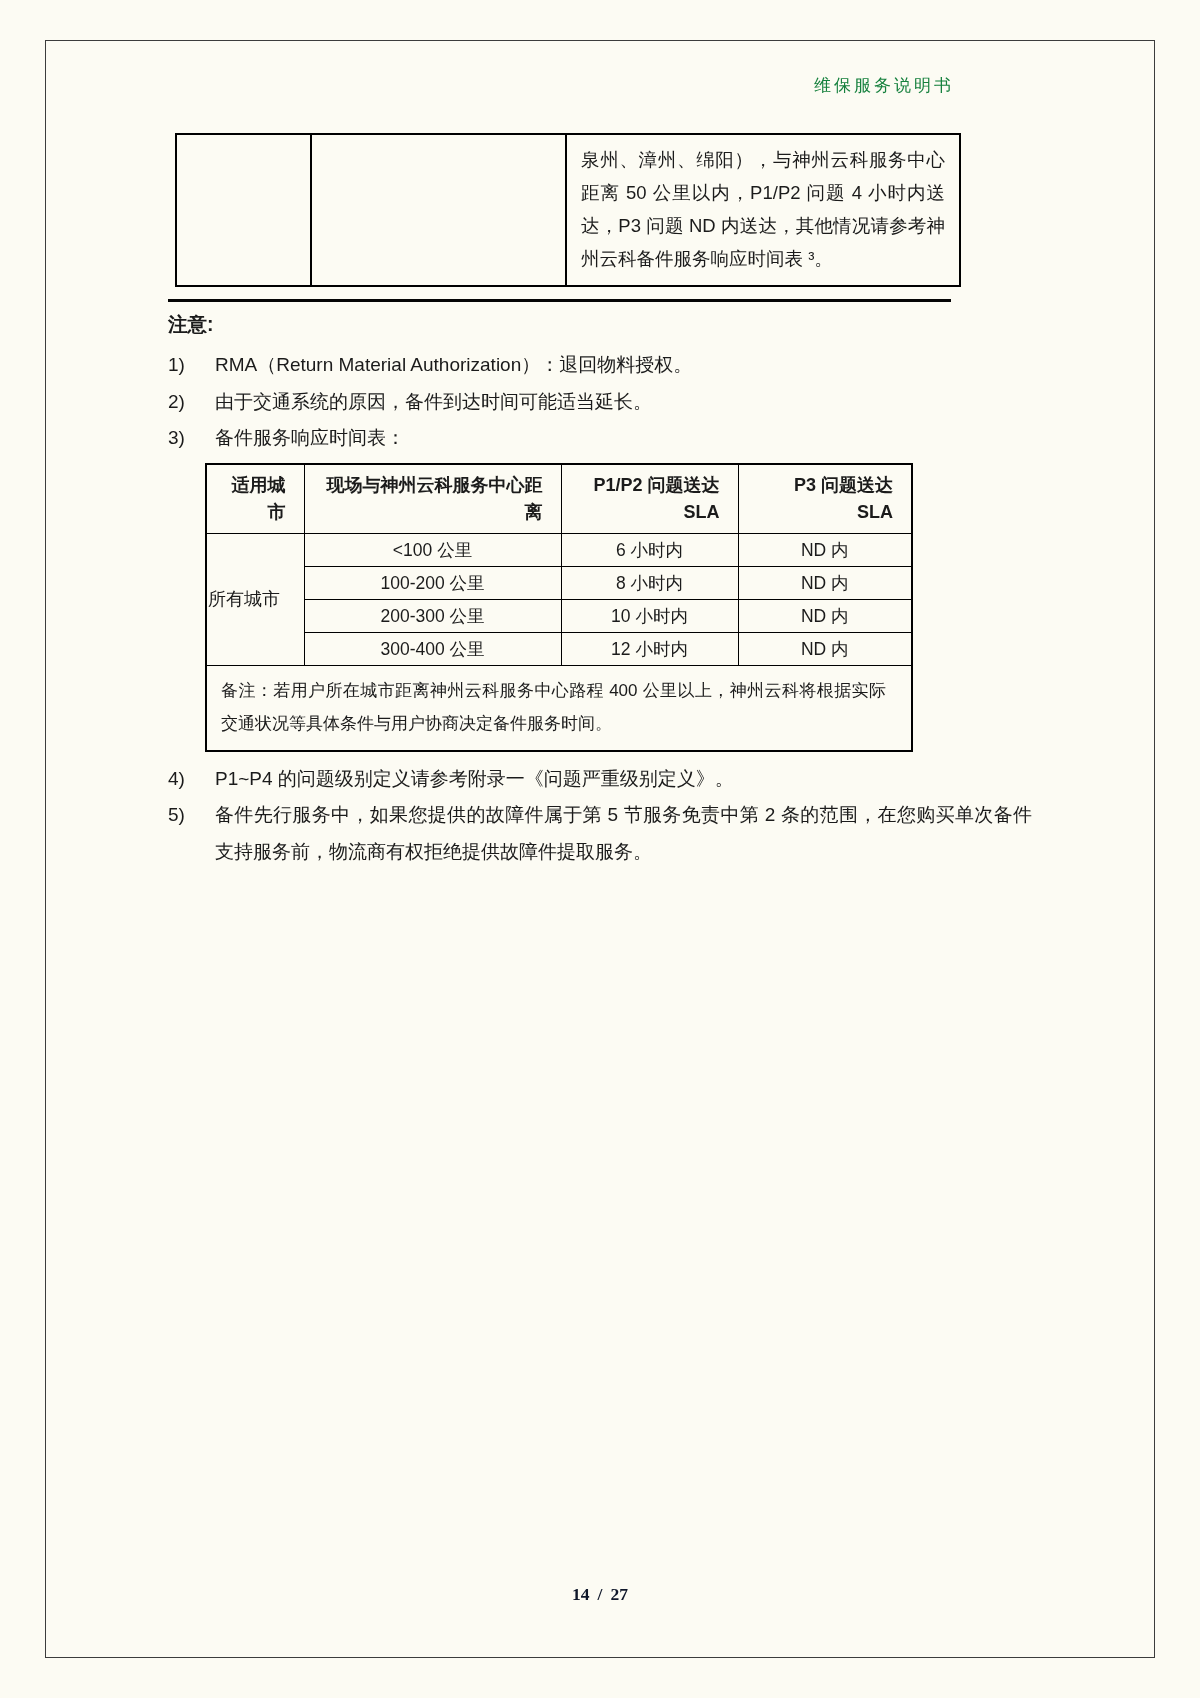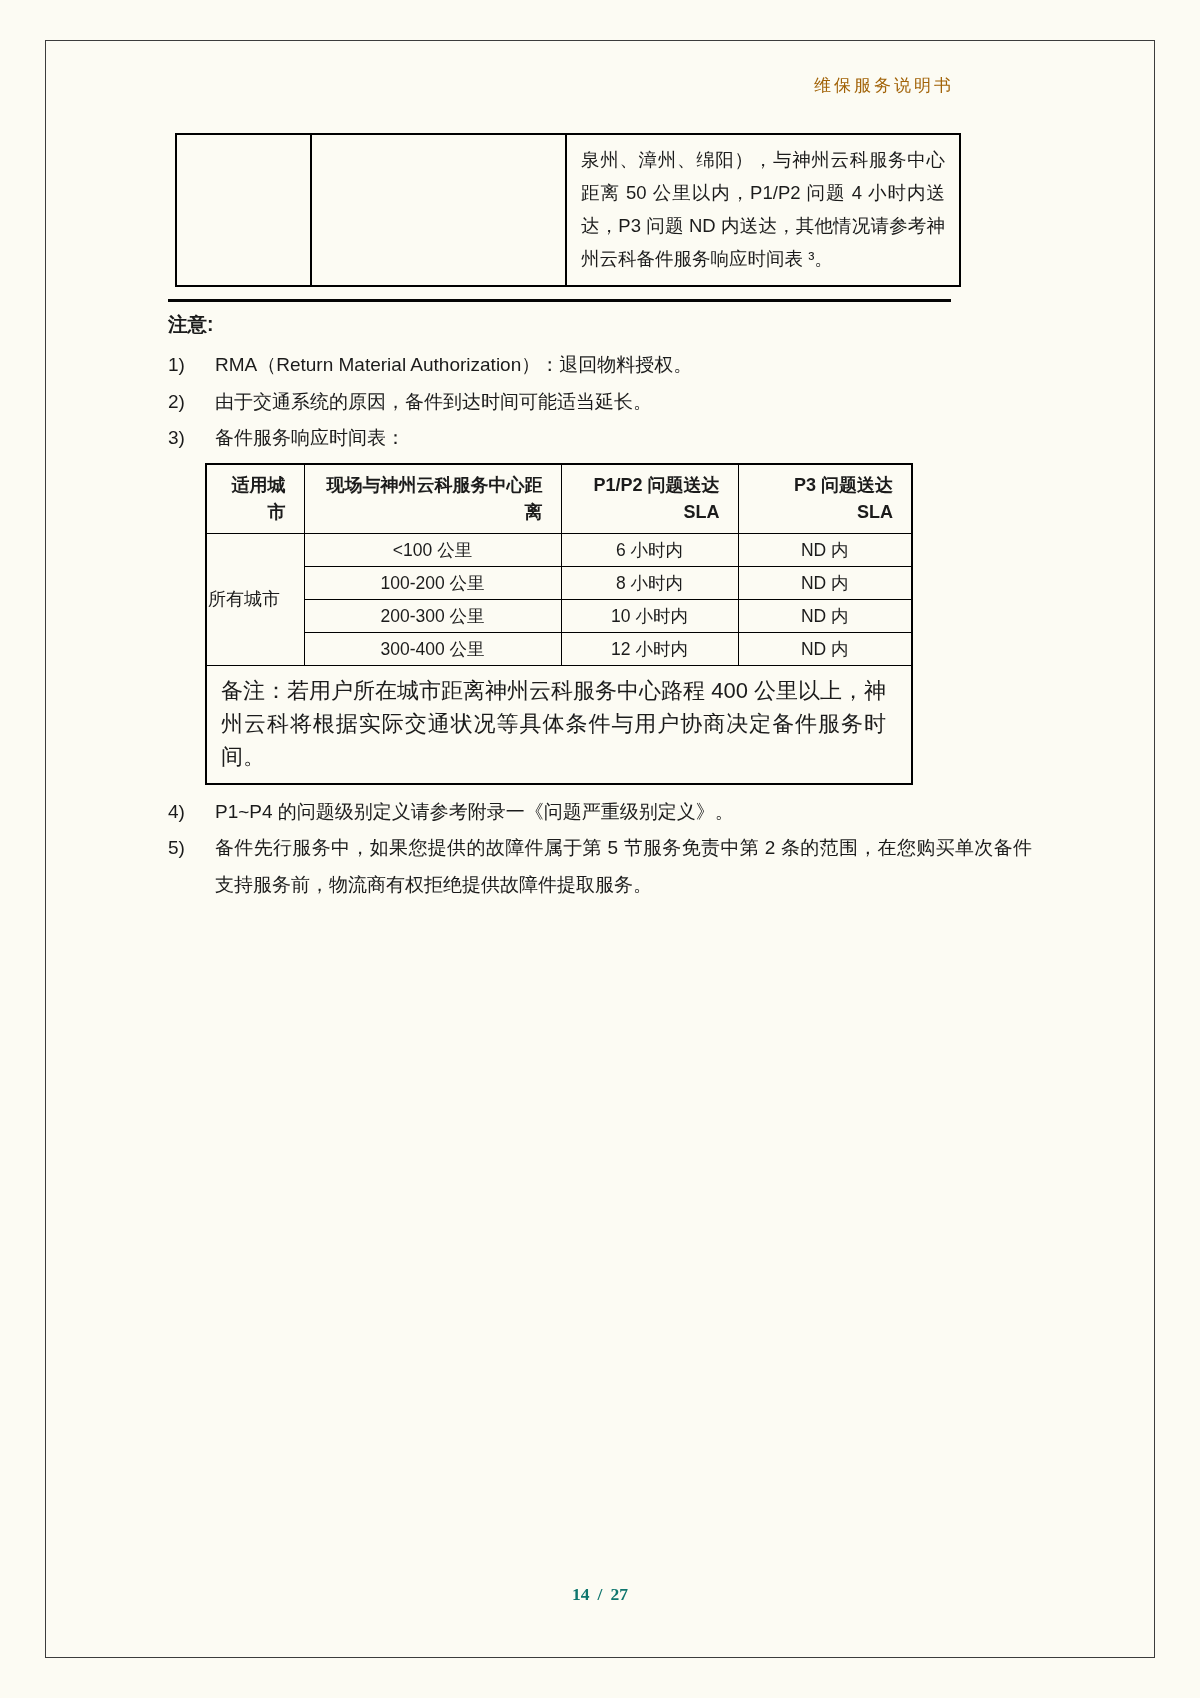--- a/index.html
+++ b/index.html
@@ -13,21 +13,21 @@
   }
   .page-border {
     position: absolute; left: 45px; top: 40px;
     width: 1108px; height: 1616px;
     border: 1px solid #3c3c3c;
     pointer-events: none;
   }
   .doc-header {
     position: absolute; top: 74px; right: 246px;
     font-family: Liberation Serif, serif;
-    font-size: 17px; letter-spacing: 3px; color: #a16207;
+    font-size: 17px; letter-spacing: 3px; color: #15803d;
   }
   
   .top-table {
     position: absolute; left: 175px; top: 133px;
     width: 784px; border-collapse: collapse; table-layout: fixed;
   }
   .top-table td { border: 2px solid #000000; vertical-align: top; }
   .top-table .tt-c3 {
     padding: 8px 14px 10px 14px;
     font-size: 18.5px; line-height: 33px;
@@ -57,31 +57,31 @@
   .sla-table th {
     font-weight: bold; text-align: right;
     font-size: 18px; line-height: 27px; padding: 7px 18px;
   }
   .sla-table td.cell { padding: 3px 0; height: 26px; text-align: center; }
   .sla-table td.group-cell {
     vertical-align: middle; font-size: 18px;
   }
   .sla-table td.note-cell {
     padding: 8px 25px 10px 14px; line-height: 33px;
-    text-align: justify; font-size: 22px;
+    text-align: justify; font-size: 17px;
   }
   .closing {
     font-size: 19px; line-height: 37.5px;
     text-align: justify; margin: 3px 0 0 0;
   }
   .footer {
     position: absolute; top: 1584px; left: 0; width: 1200px;
     text-align: center;
     font-family: "Liberation Serif", serif;
-    font-weight: bold; font-size: 17.5px; color: #0f766e;
+    font-weight: bold; font-size: 17.5px; color: #0f172a;
   }
   .footer span { margin: 0 4px; }
 </style>
 </head>
 <body>
 
 <div class="page-border"></div>
 
 <div class="doc-header">维保服务说明书</div>
 

